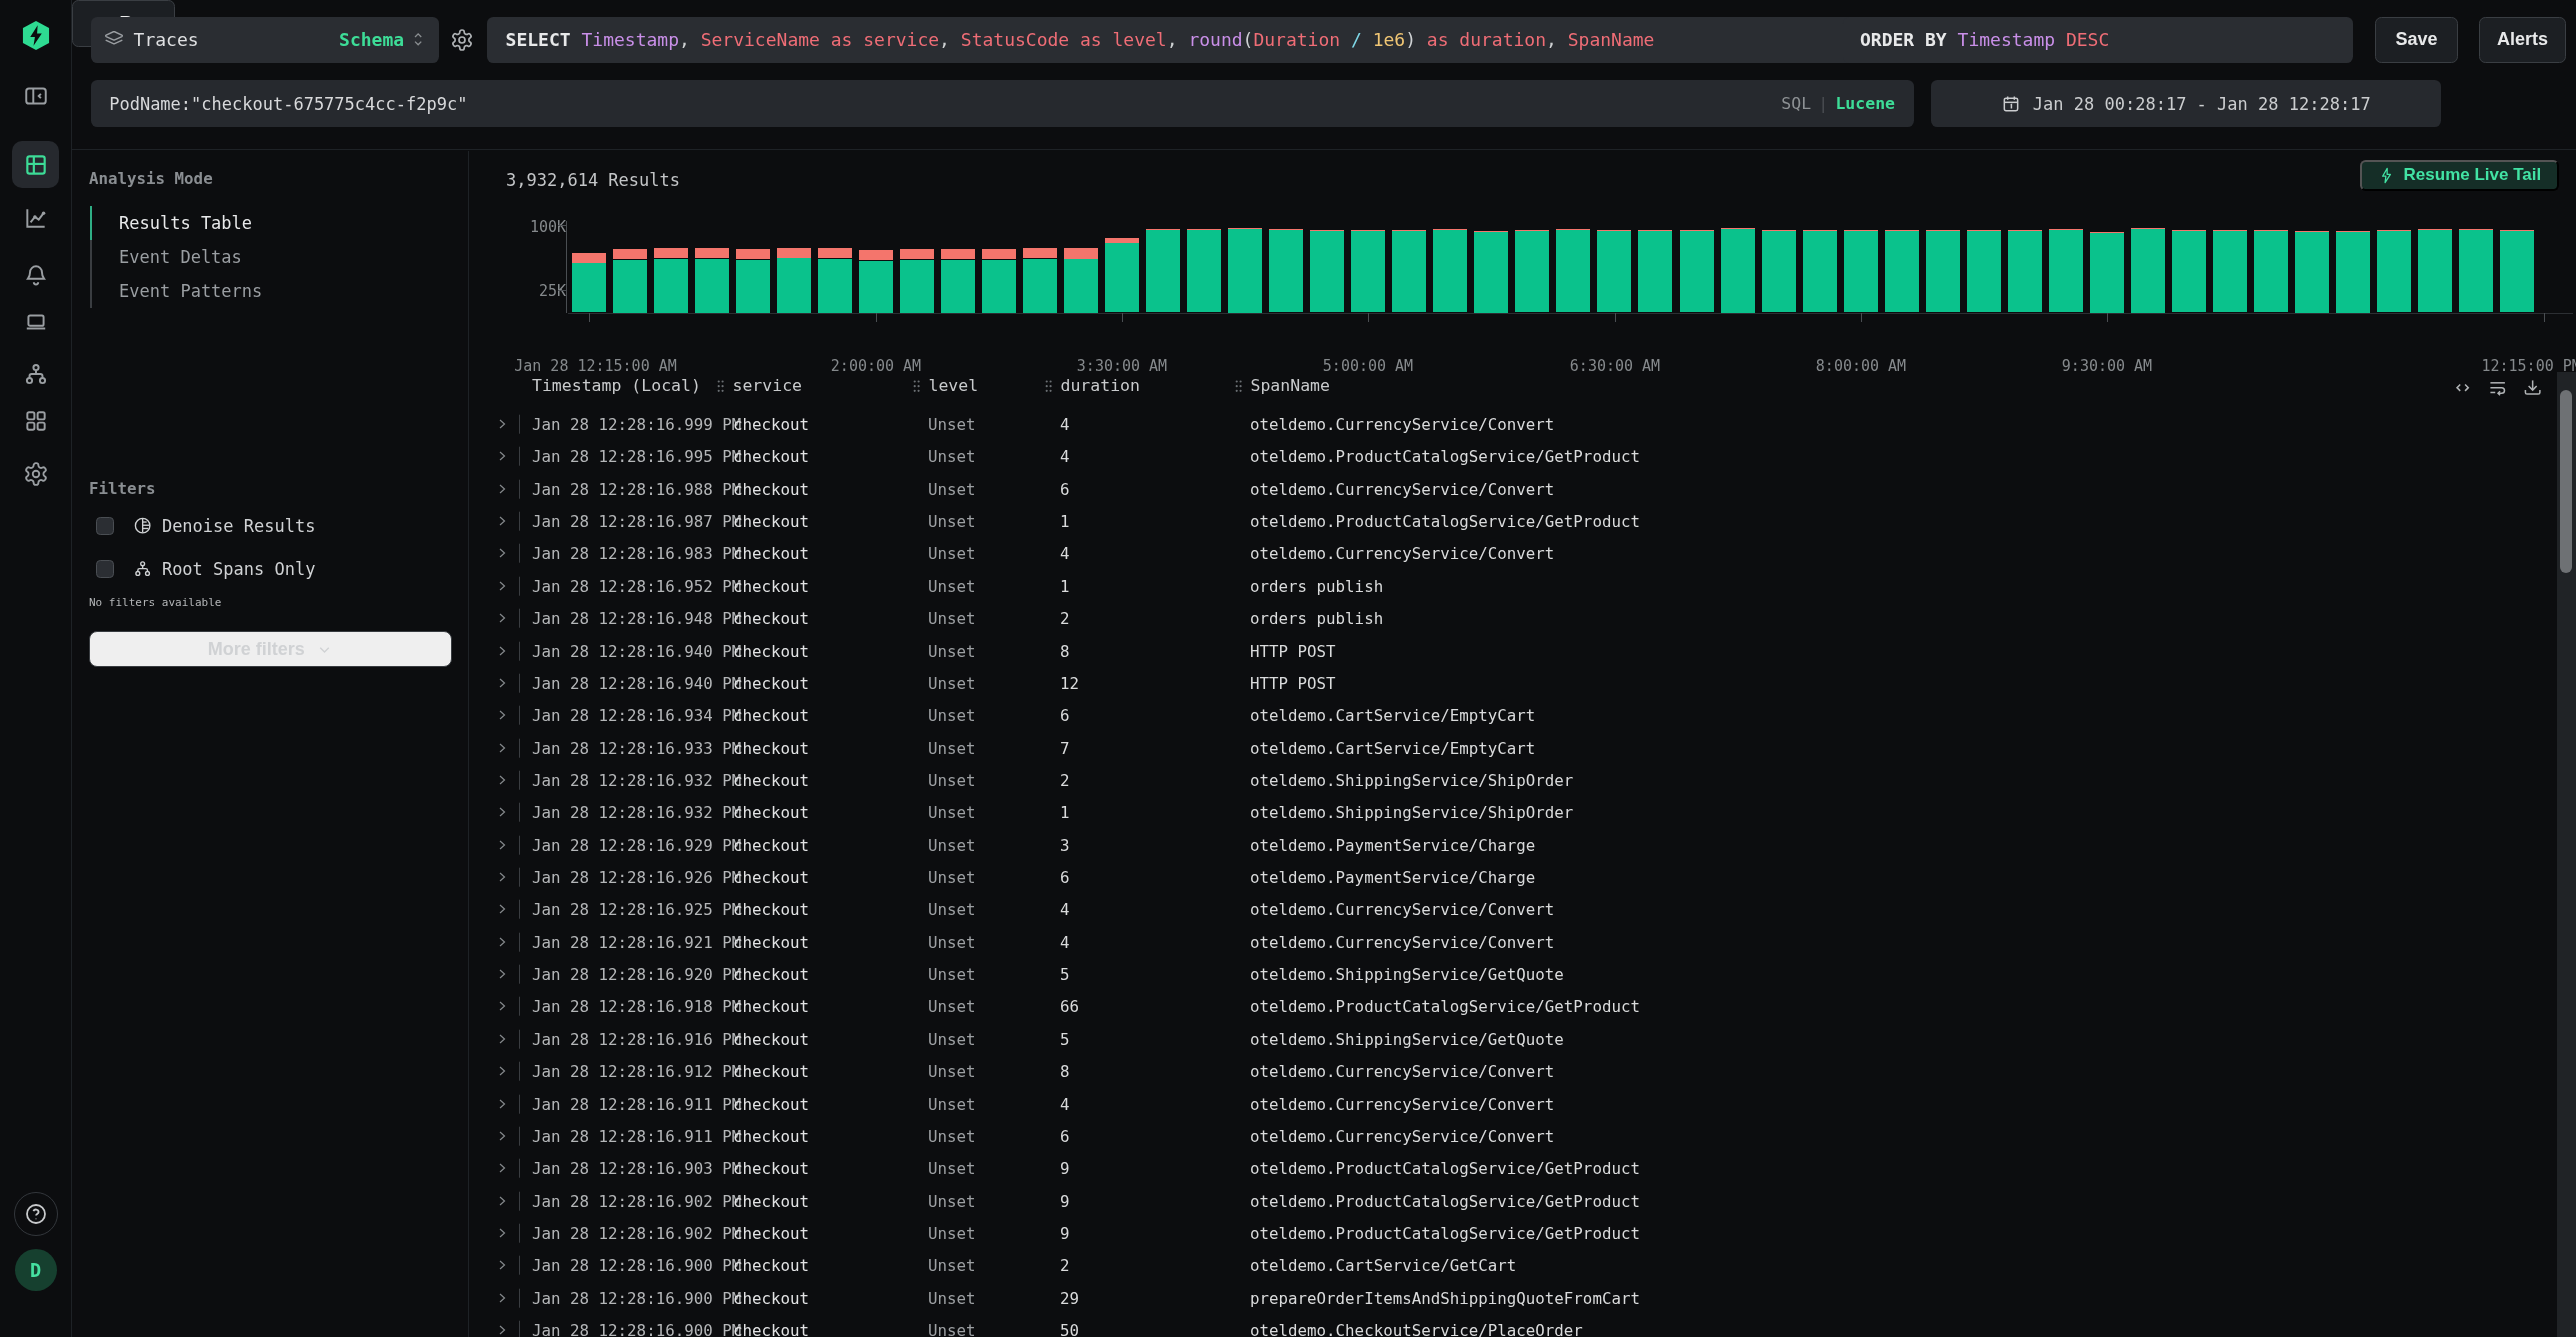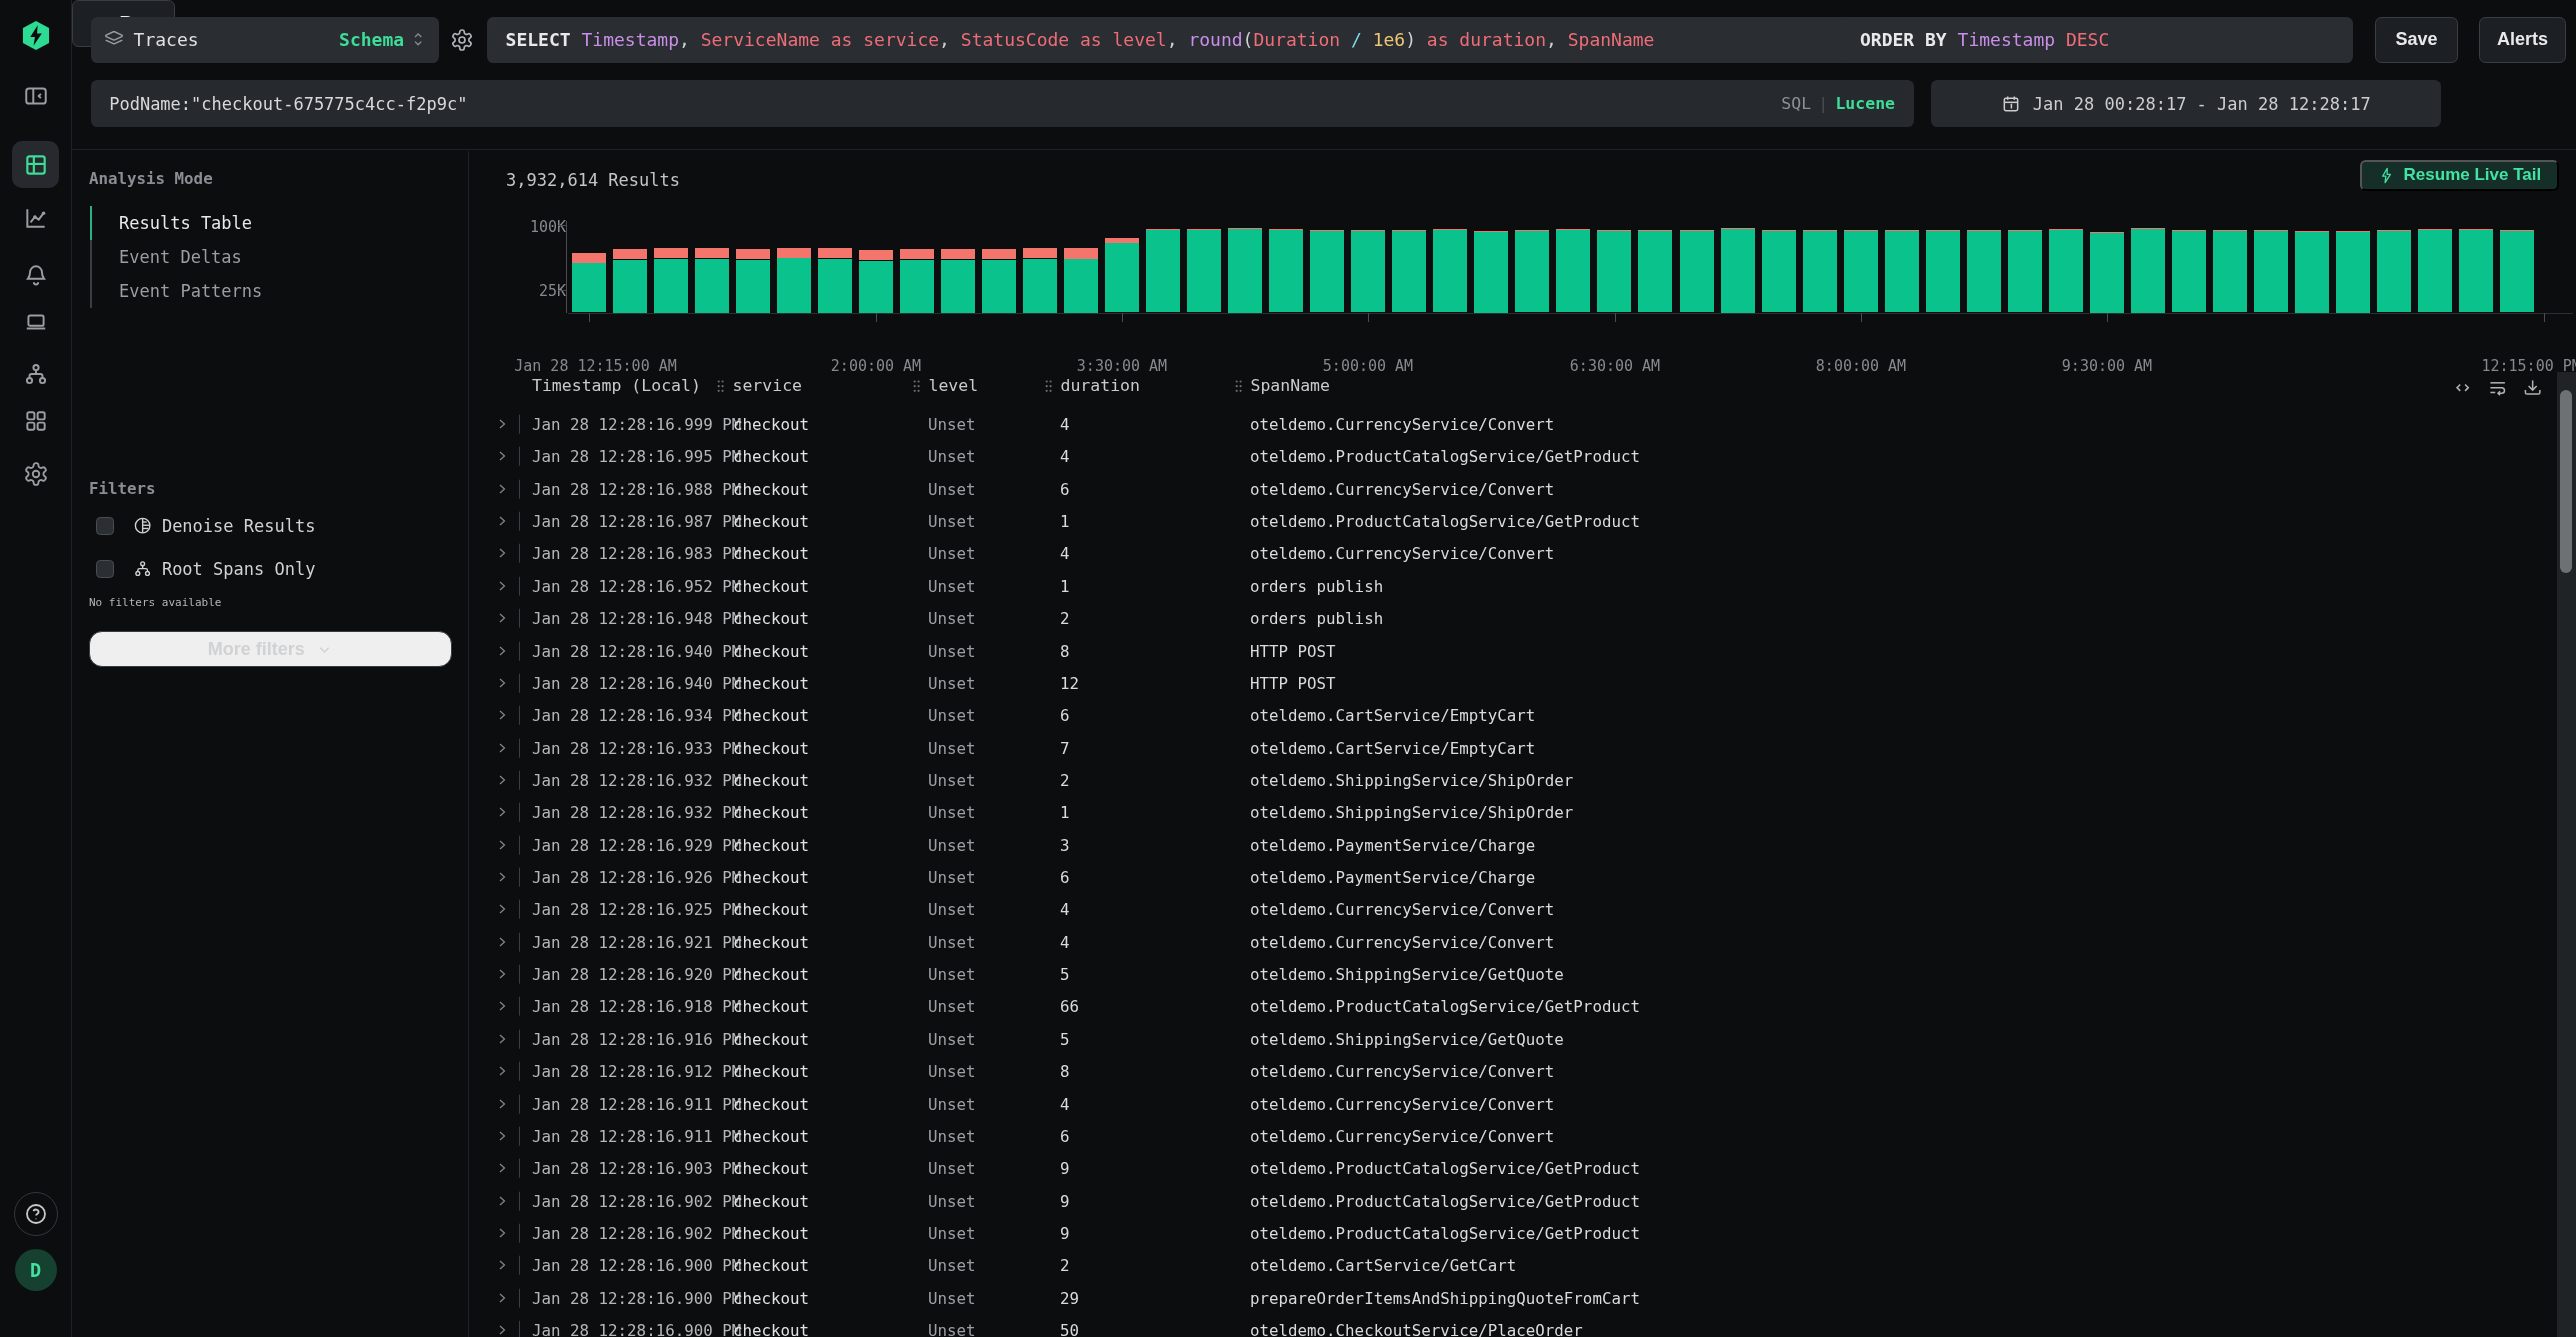--- a/index.html
+++ b/index.html
@@ -48,21 +48,21 @@
   .leftpanel{position:absolute;left:72px;top:151px;width:397px;height:1186px;border-right:0.7px solid var(--border);}
   .sect{position:absolute;left:17px;font-size:15.8px;font-weight:bold;color:#8a8e92;}
   .mode-wrap{position:absolute;left:18px;top:55px;}
   .mode-item{position:relative;height:34px;display:flex;align-items:center;padding-left:27px;font-size:17px;color:var(--txt2);cursor:pointer;border-left:2.1px solid #3a3d41;}
   .mode-item.active{color:#e8e9ea;border-left-color:var(--greenind);}
   .chk-row{position:absolute;left:24px;display:flex;align-items:center;gap:10px;cursor:pointer;}
   .chk{width:18px;height:18px;border-radius:4.3px;background:#2b2e33;border:1.4px solid #4a4e53;}
   .chk-ico{margin-left:8.6px;}
   .chk-lbl{font-size:17px;color:#d0d2d4;}
   .nofilters{position:absolute;left:17px;top:445px;font-size:11px;color:#b4b6b8;}
-  .morefilters{position:absolute;left:17px;top:480px;width:363px;height:36px;border:0.7px solid #383c40;border-radius:13px;display:flex;align-items:center;justify-content:center;gap:11.5px;font-size:18px;font-weight:bold;color:#d0d2d4;cursor:pointer;}
+  .morefilters{position:absolute;left:17px;top:480px;width:363px;height:36px;border:0.7px solid #383c40;border-radius:8px;display:flex;align-items:center;justify-content:center;gap:11.5px;font-size:18px;font-weight:bold;color:#d0d2d4;cursor:pointer;}
 
   
   .main{position:absolute;left:482px;top:151px;width:2106px;height:1110px;}
   .rescount{position:absolute;left:24px;top:18.6px;font-size:17px;color:#c3c5c7;}
   .livetail{position:absolute;right:29px;top:8.6px;height:31.5px;padding:0 15.8px;background:#152e27;border-radius:5.7px;display:flex;align-items:center;gap:8.6px;font-size:17px;font-weight:bold;color:#42e3a4;cursor:pointer;}
 
   
   .chart{position:absolute;left:0;top:57px;width:2106px;height:143px;}
   .ylab{position:absolute;width:79px;text-align:right;font-size:15px;color:#85898c;}
   .yaxis{position:absolute;left:84px;top:13px;width:1.4px;height:92px;background:#4a4e52;}

